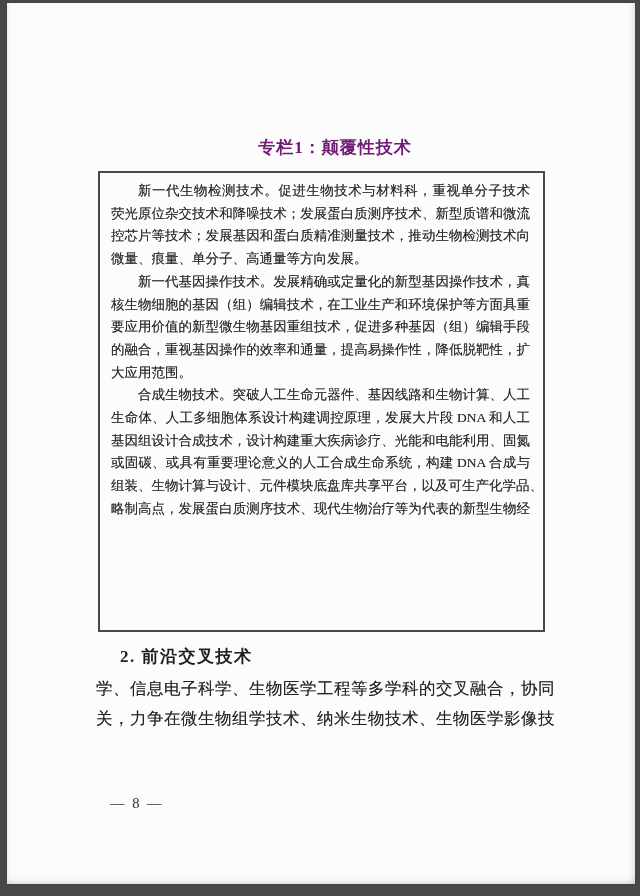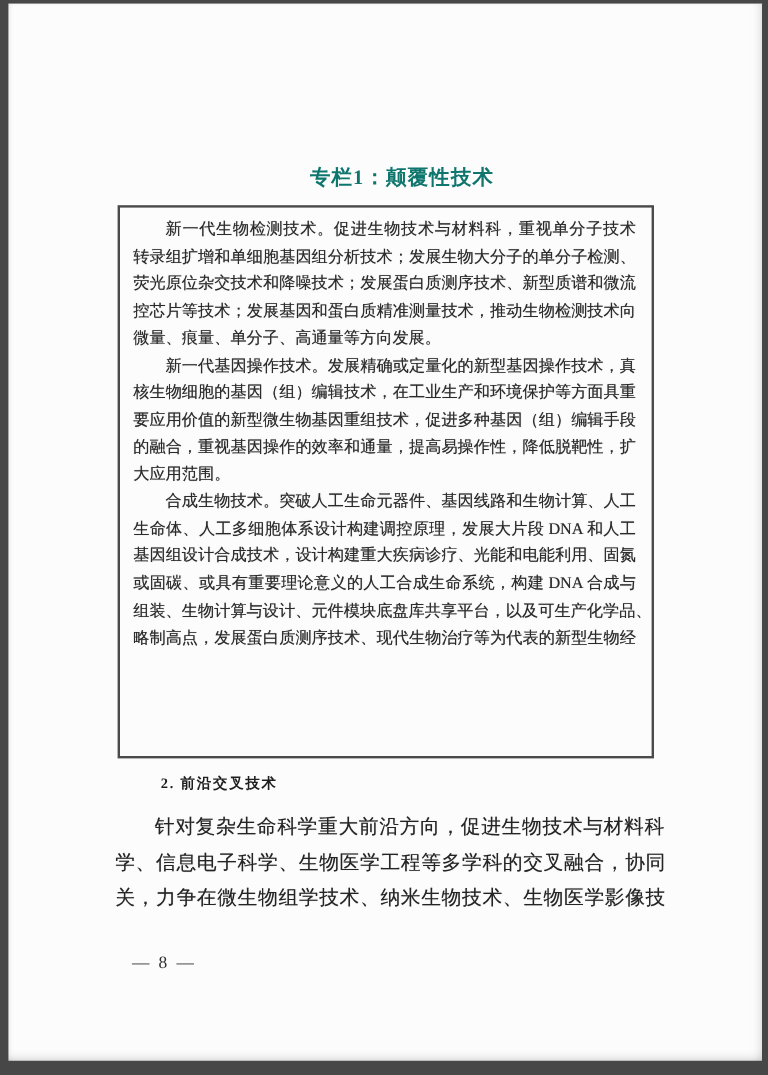--- a/index.html
+++ b/index.html
@@ -20,40 +20,40 @@
     position:absolute; left:7px; top:3px; width:628px; height:881px;
     background: var(--paper);
     box-shadow: inset -7px 0 9px -7px rgba(0,0,0,.18),
                 inset 0 -7px 9px -7px rgba(0,0,0,.22),
                 inset 3px 0 5px -3px rgba(0,0,0,.10);
   }
   .panel-title{
     position:absolute; left:0; right:0; top:133px;
     text-align:center; text-indent:28px;
     font-weight:bold; font-size:17px; letter-spacing:1px;
-    color:#0f766e;
+    color:#701a75;
   }
   .panel{
     position:absolute; left:91px; top:168px; width:447px; height:461px;
     border:2px solid var(--rule);
     padding:7px 13px 0 11px;
     overflow:hidden;
   }
   .panel .line{
     font-size:13.5px; line-height:22.7px;
     color:var(--ink);
     text-shadow:0 0 .6px rgba(70,70,70,.7);
     text-align:justify; text-align-last:justify;
     white-space:nowrap;
   }
   .line.first{ text-indent:2em; }
   .line.plast{ text-align-last:left; }
   .section-heading{
-    position:absolute; left:127px; top:642px;
-    font-size:12px; font-weight:bold; letter-spacing:1.5px;
+    position:absolute; left:113px; top:642px;
+    font-size:17px; font-weight:bold; letter-spacing:1.5px;
     color:#1e1e1e;
   }
   .section-para{
     position:absolute; left:89px; top:671px; width:458px;
     overflow:hidden;
   }
   .section-para .line{
     font-size:16.5px; line-height:29.6px; letter-spacing:.5px;
     color:#242424;
     text-shadow:0 0 .6px rgba(70,70,70,.6);
@@ -69,21 +69,20 @@
 </head>
 <body>
 
 <div class="page">
 
   <div class="panel-title">专栏1：颠覆性技术</div>
 
   <div class="panel">
       <div class="para">
         <div class="line first">新一代生物检测技术。促进生物技术与材料科，重视单分子技术</div>
-        <div class="line">转录组扩增和单细胞基因组分析技术；发展生物大分子的单分子检测、</div>
         <div class="line">荧光原位杂交技术和降噪技术；发展蛋白质测序技术、新型质谱和微流</div>
         <div class="line">控芯片等技术；发展基因和蛋白质精准测量技术，推动生物检测技术向</div>
         <div class="line plast">微量、痕量、单分子、高通量等方向发展。</div>
       </div>
       <div class="para">
         <div class="line first">新一代基因操作技术。发展精确或定量化的新型基因操作技术，真</div>
         <div class="line">核生物细胞的基因（组）编辑技术，在工业生产和环境保护等方面具重</div>
         <div class="line">要应用价值的新型微生物基因重组技术，促进多种基因（组）编辑手段</div>
         <div class="line">的融合，重视基因操作的效率和通量，提高易操作性，降低脱靶性，扩</div>
         <div class="line plast">大应用范围。</div>
@@ -94,20 +93,19 @@
         <div class="line">基因组设计合成技术，设计构建重大疾病诊疗、光能和电能利用、固氮</div>
         <div class="line">或固碳、或具有重要理论意义的人工合成生命系统，构建 DNA 合成与</div>
         <div class="line">组装、生物计算与设计、元件模块底盘库共享平台，以及可生产化学品、</div>
         <div class="line">略制高点，发展蛋白质测序技术、现代生物治疗等为代表的新型生物经</div>
       </div>
     </div>
 
   <div class="section-heading">2. 前沿交叉技术</div>
 
   <div class="section-para cont">
-      <div class="line first">针对复杂生命科学重大前沿方向，促进生物技术与材料科</div>
       <div class="line">学、信息电子科学、生物医学工程等多学科的交叉融合，协同攻</div>
       <div class="line plast">关，力争在微生物组学技术、纳米生物技术、生物医学影像技术</div>
     </div>
 
   <div class="page-number">— 8 —</div>
 
 </div>
 
 </body></html>

